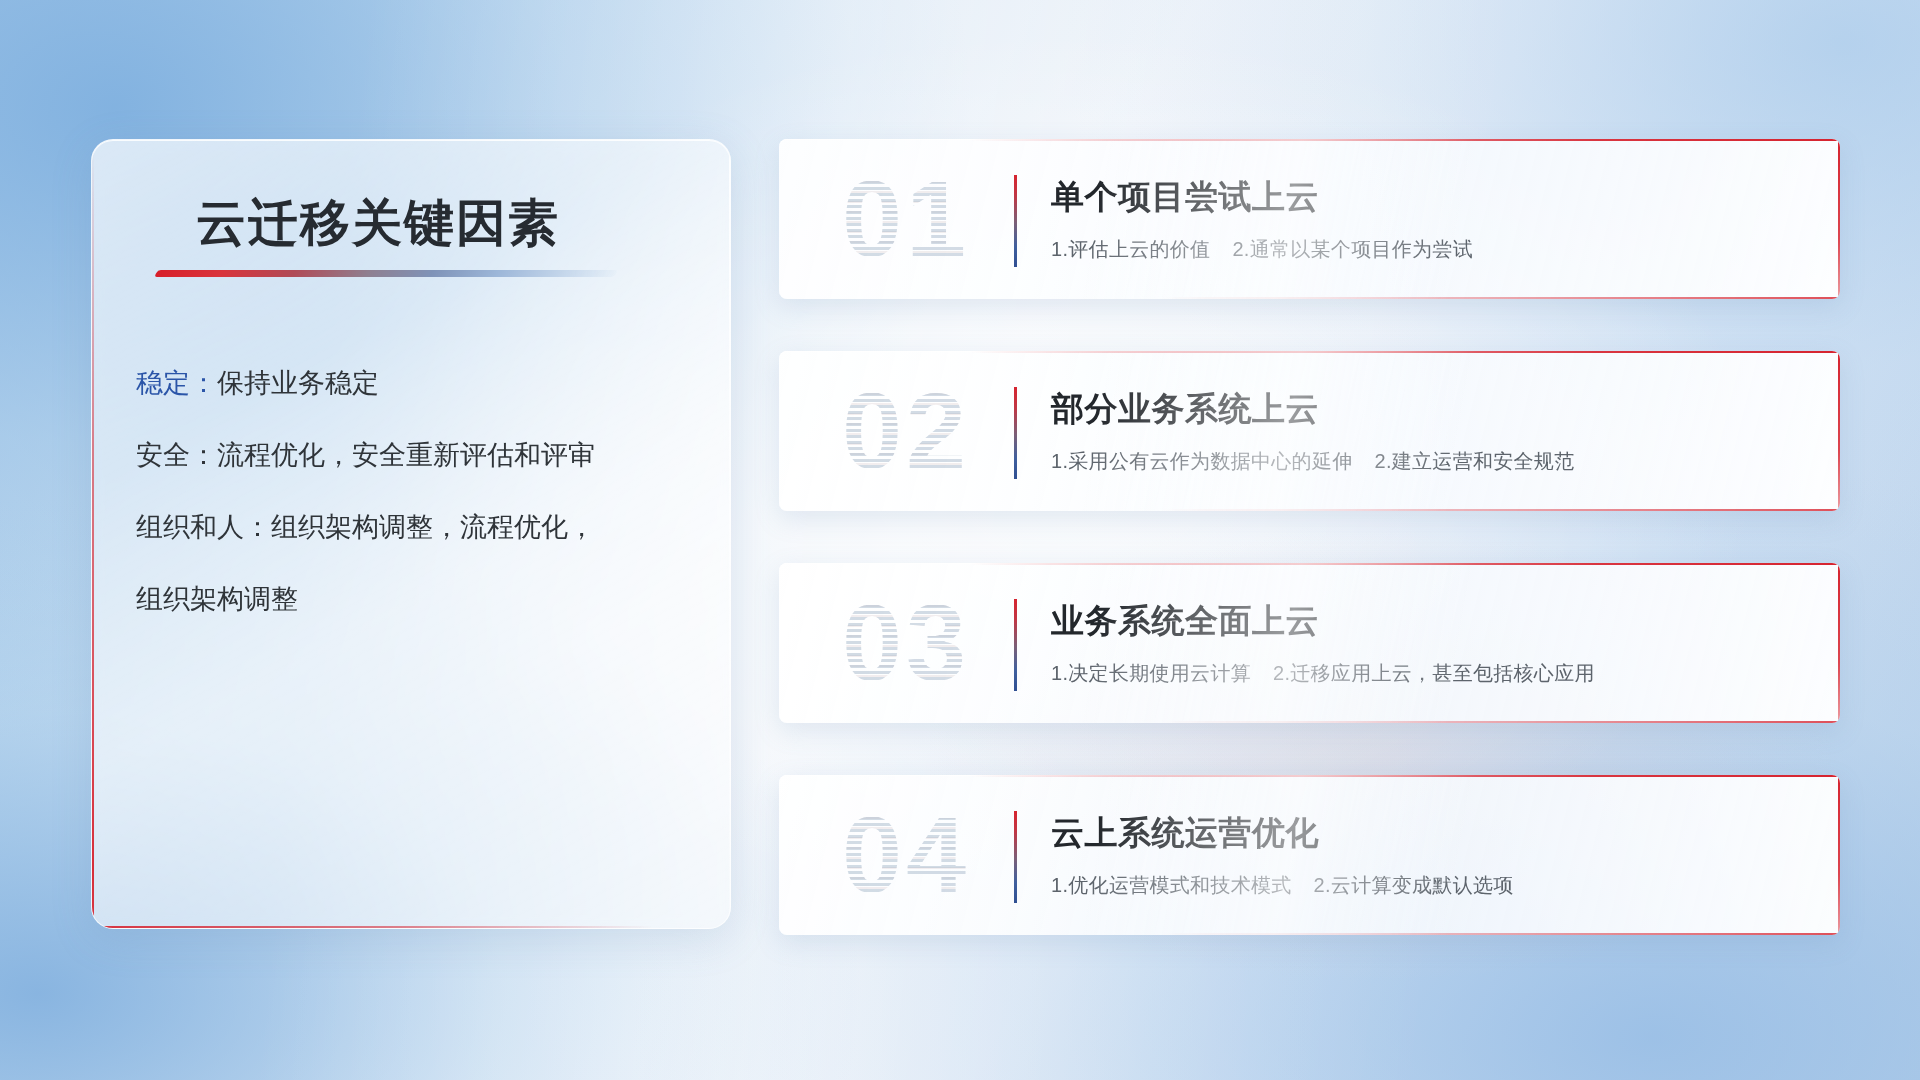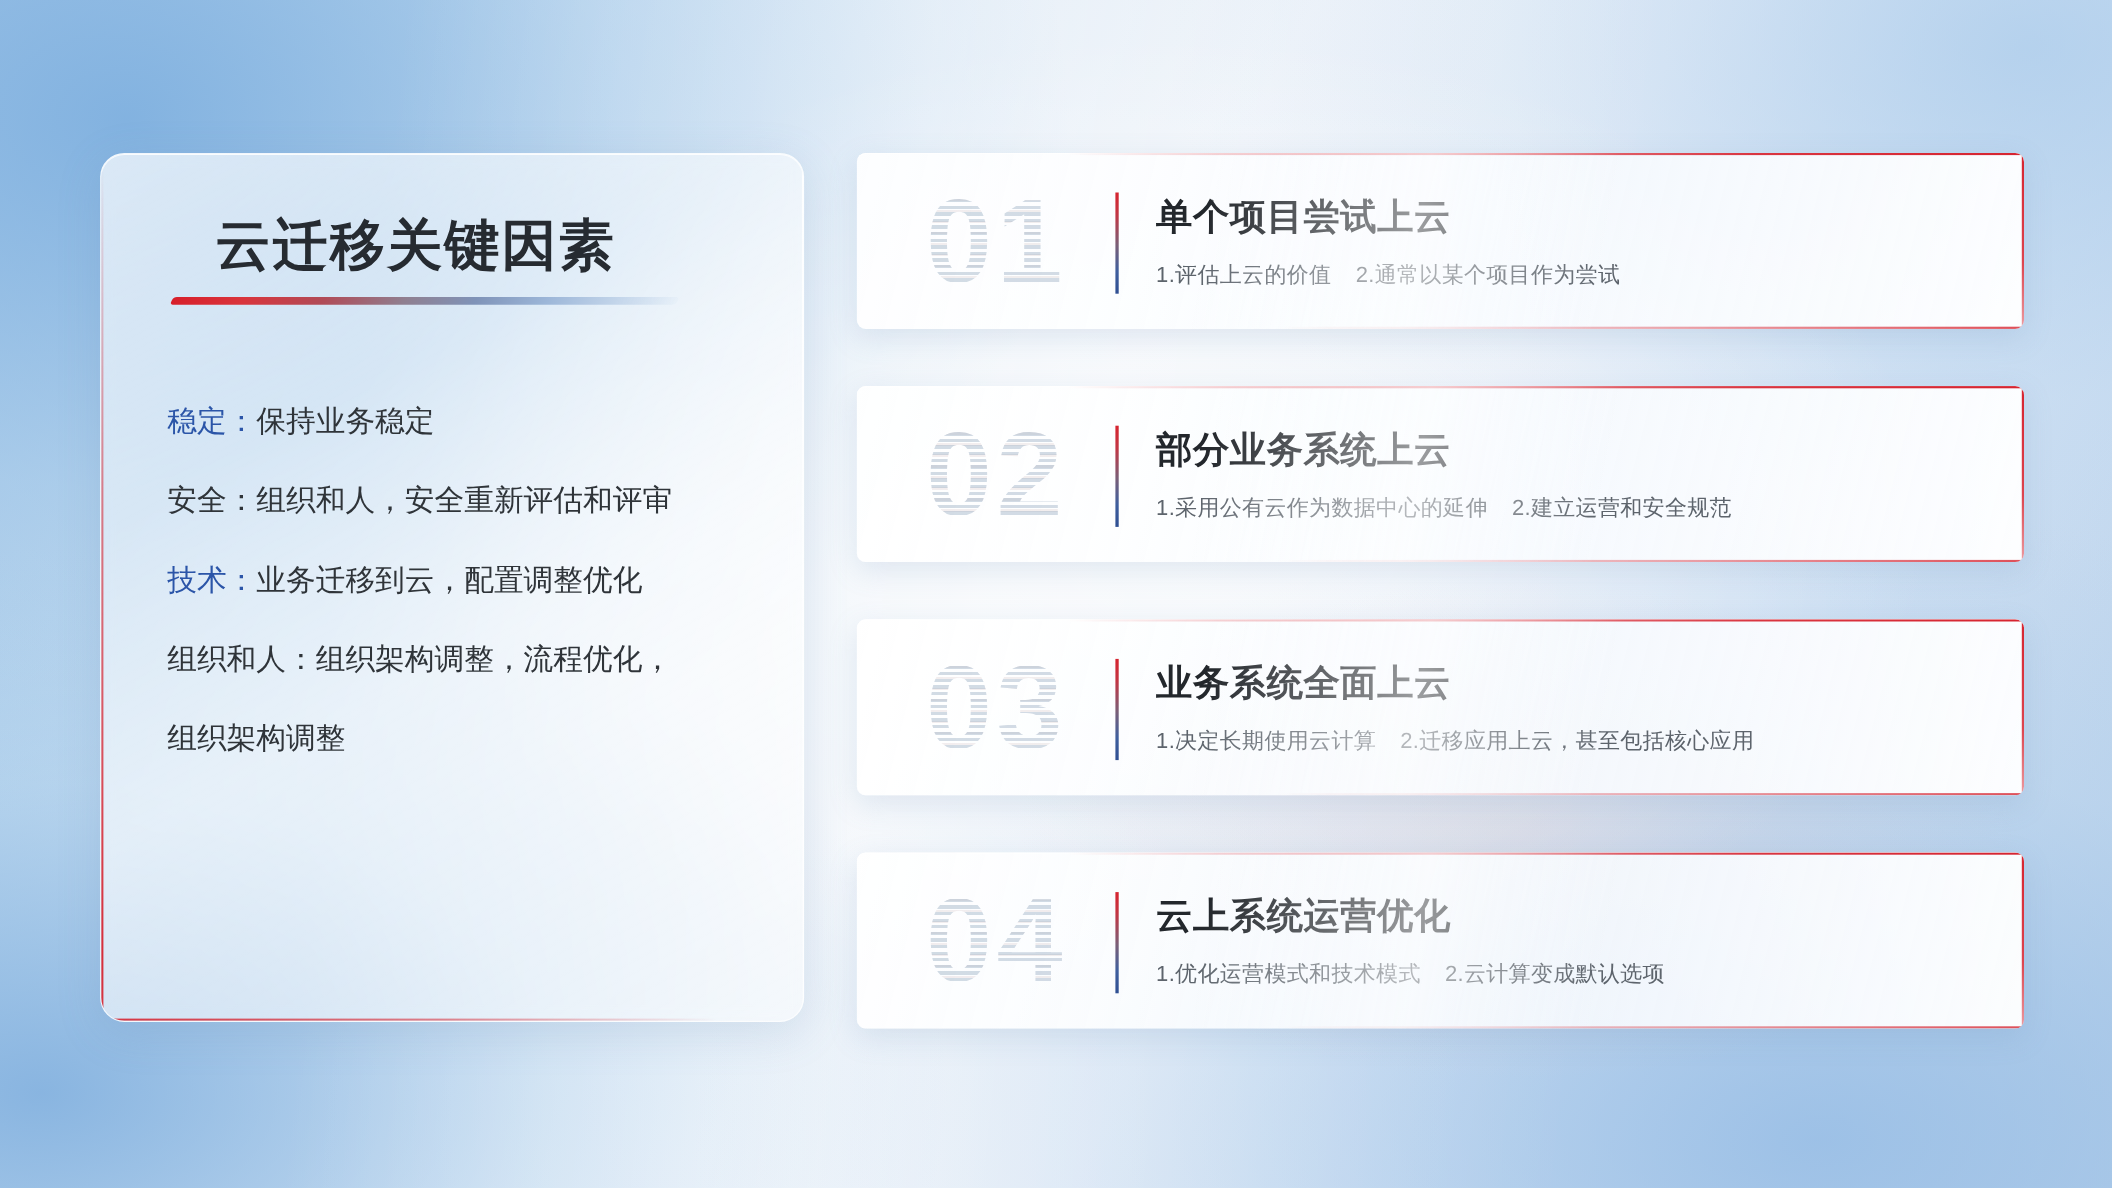--- a/index.html
+++ b/index.html
@@ -101,21 +101,20 @@
 
   .lc-list {
     position:absolute; left:44px; top:230px; right:30px;
   }
   .lc-item {
     font-size:27px;
     line-height:1.0;
     color:#2f3439;
     margin-bottom:45px;
     white-space:nowrap;
-    margin-left:16px;
   }
   .lc-item:last-child { margin-bottom:0; }
   .lc-item .k { font-weight:400; }
   .lc-item .k.blue { color:#2b55a8; }
   .lc-item .k.dark { color:#2f3439;font-family:Liberation Serif, serif; }
   .lc-item .v { color:#2f3439; }
 
   
   .r-card {
     position:absolute;
@@ -224,24 +223,21 @@
     <div class="edge-hi"></div>
 
     <div class="lc-title">云迁移关键因素</div>
     <div class="lc-rule"></div>
 
     <div class="lc-list">
       <div class="lc-item">
         <span class="k blue">稳定：</span><span class="v">保持业务稳定</span>
       </div>
       <div class="lc-item">
-        <span class="k dark">安全：</span><span class="v">组织和人，安全重新评估和评审</span>
-      </div>
-      <div class="lc-item">
-        <span class="k blue">技术：</span><span class="v">业务迁移到云，配置调整优化</span>
+        <span class="k dark">安全：</span><span class="v">流程优化，安全重新评估和评审</span>
       </div>
       <div class="lc-item">
         <span class="k dark">组织和人：</span><span class="v">组织架构调整，流程优化，</span>
       </div>
       <div class="lc-item">
         <span class="v">组织架构调整</span>
       </div>
     </div>
   </div>
 

